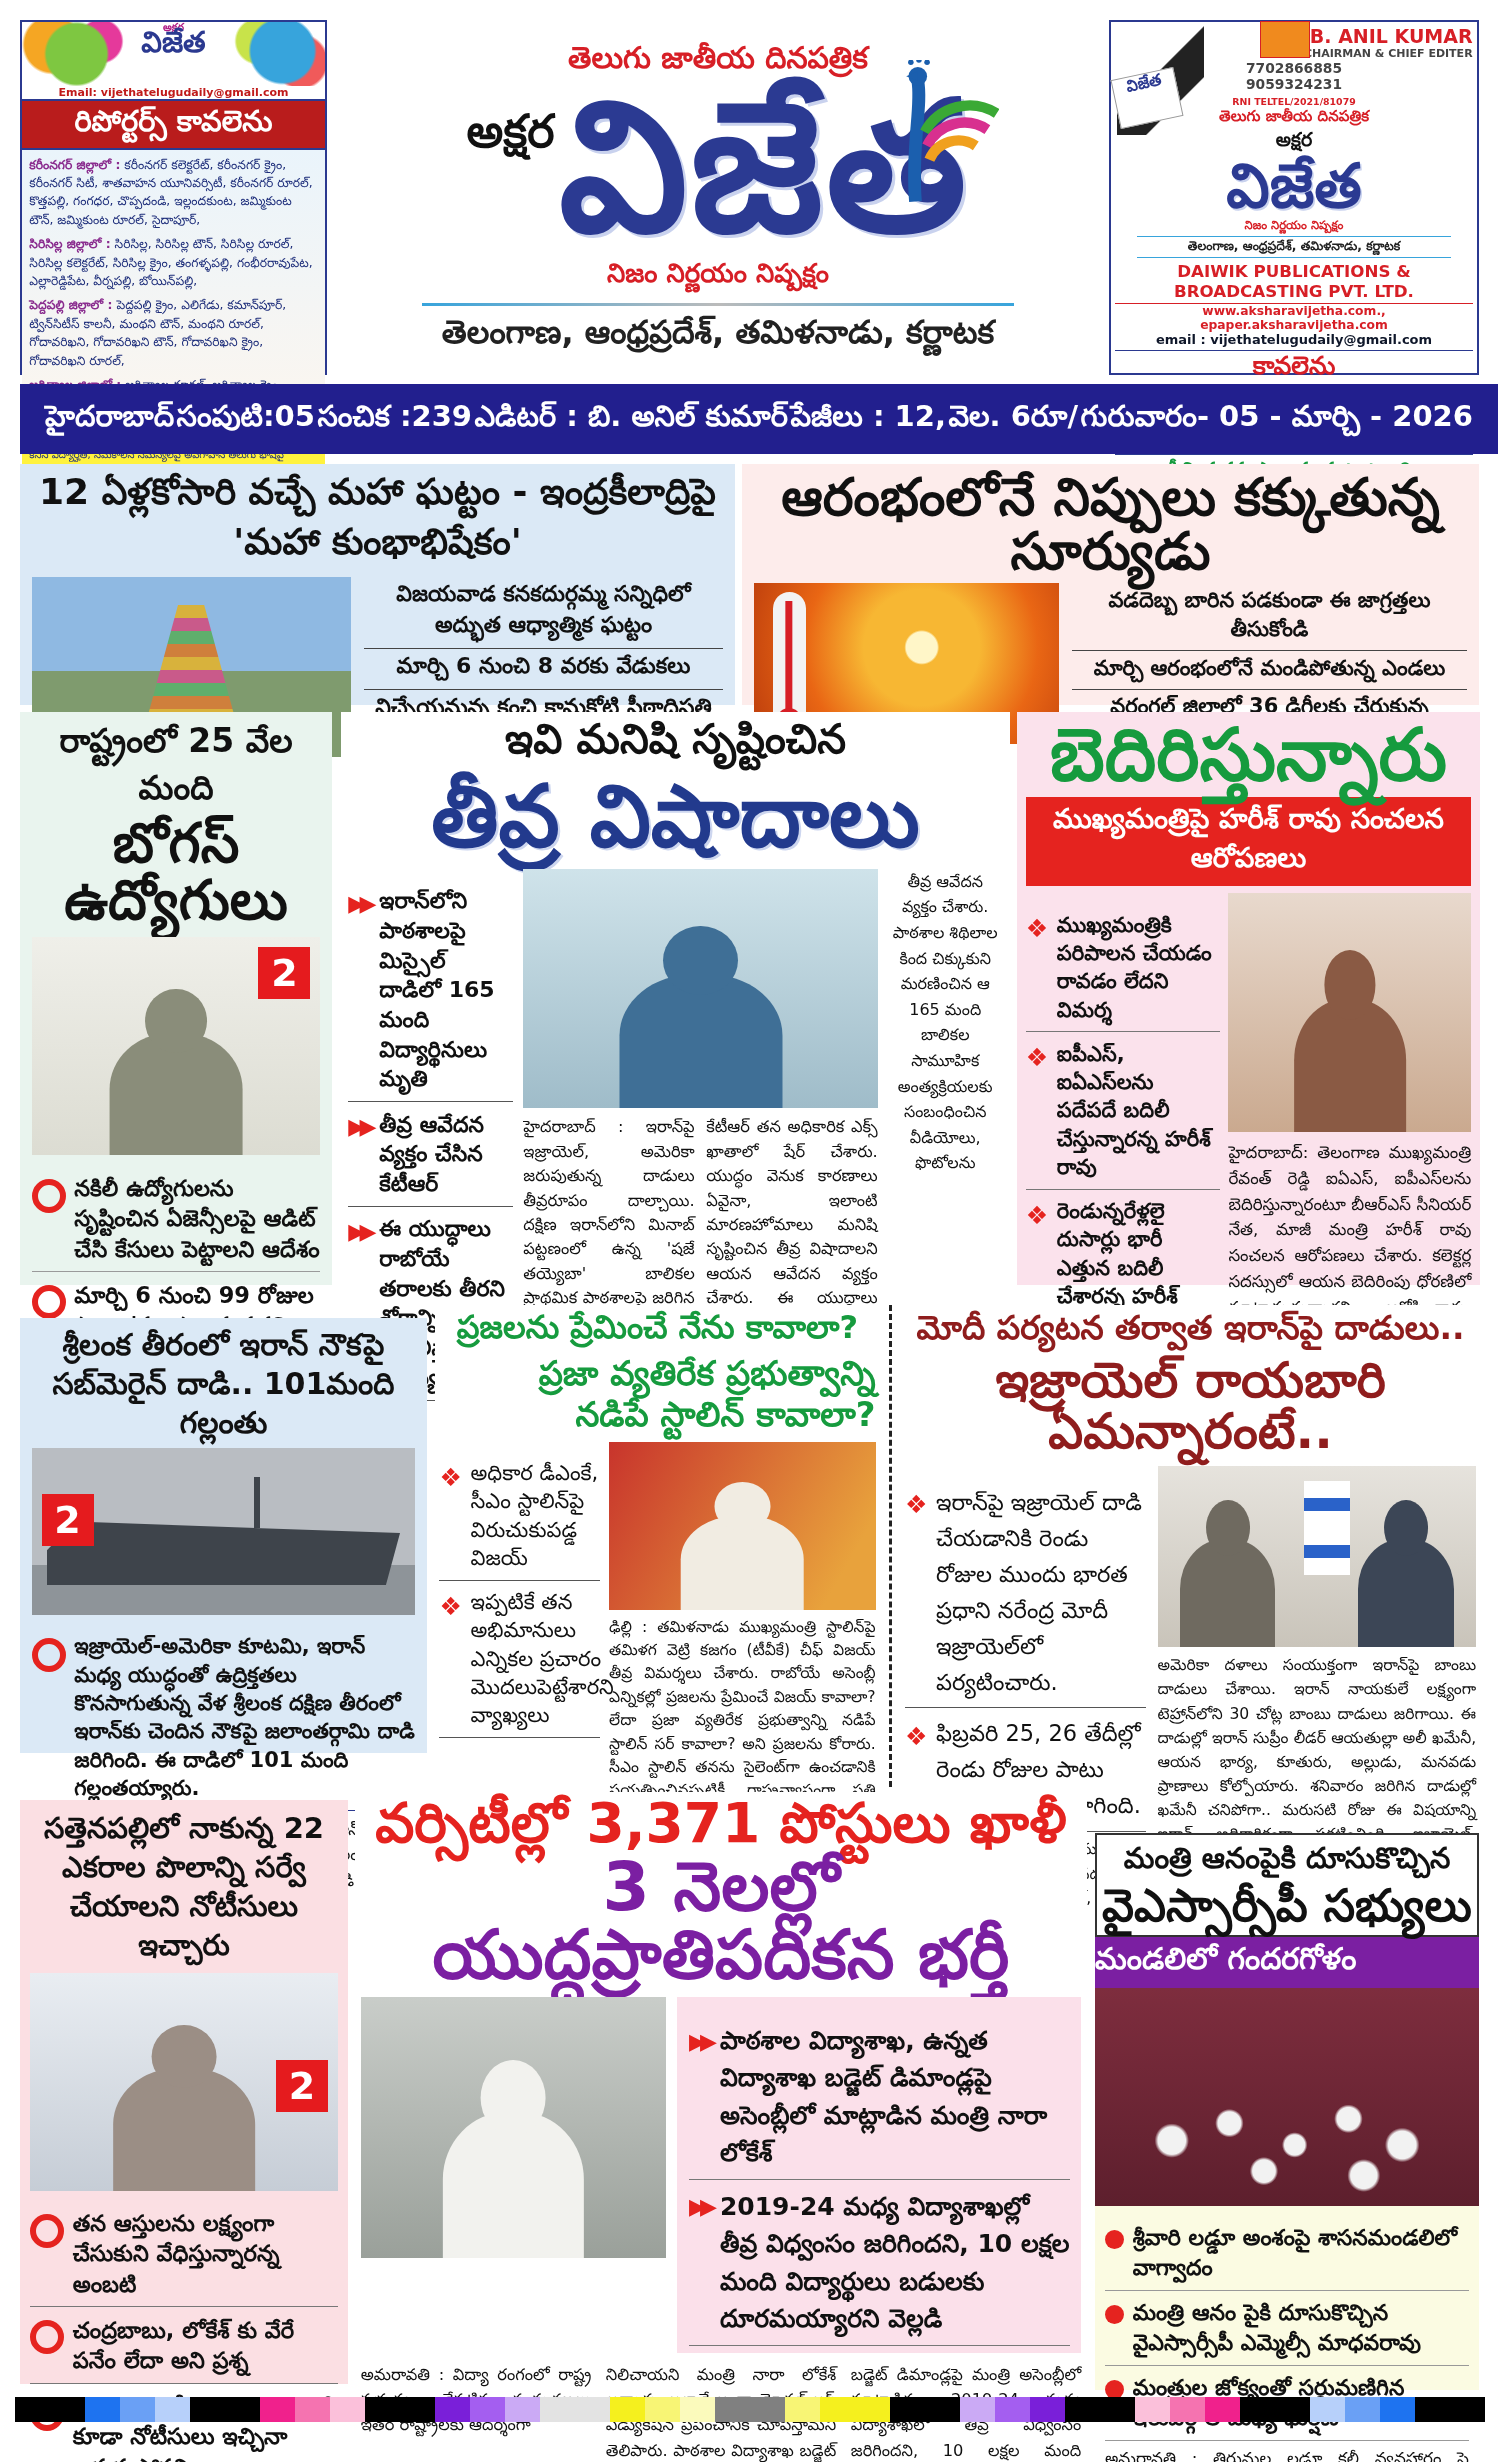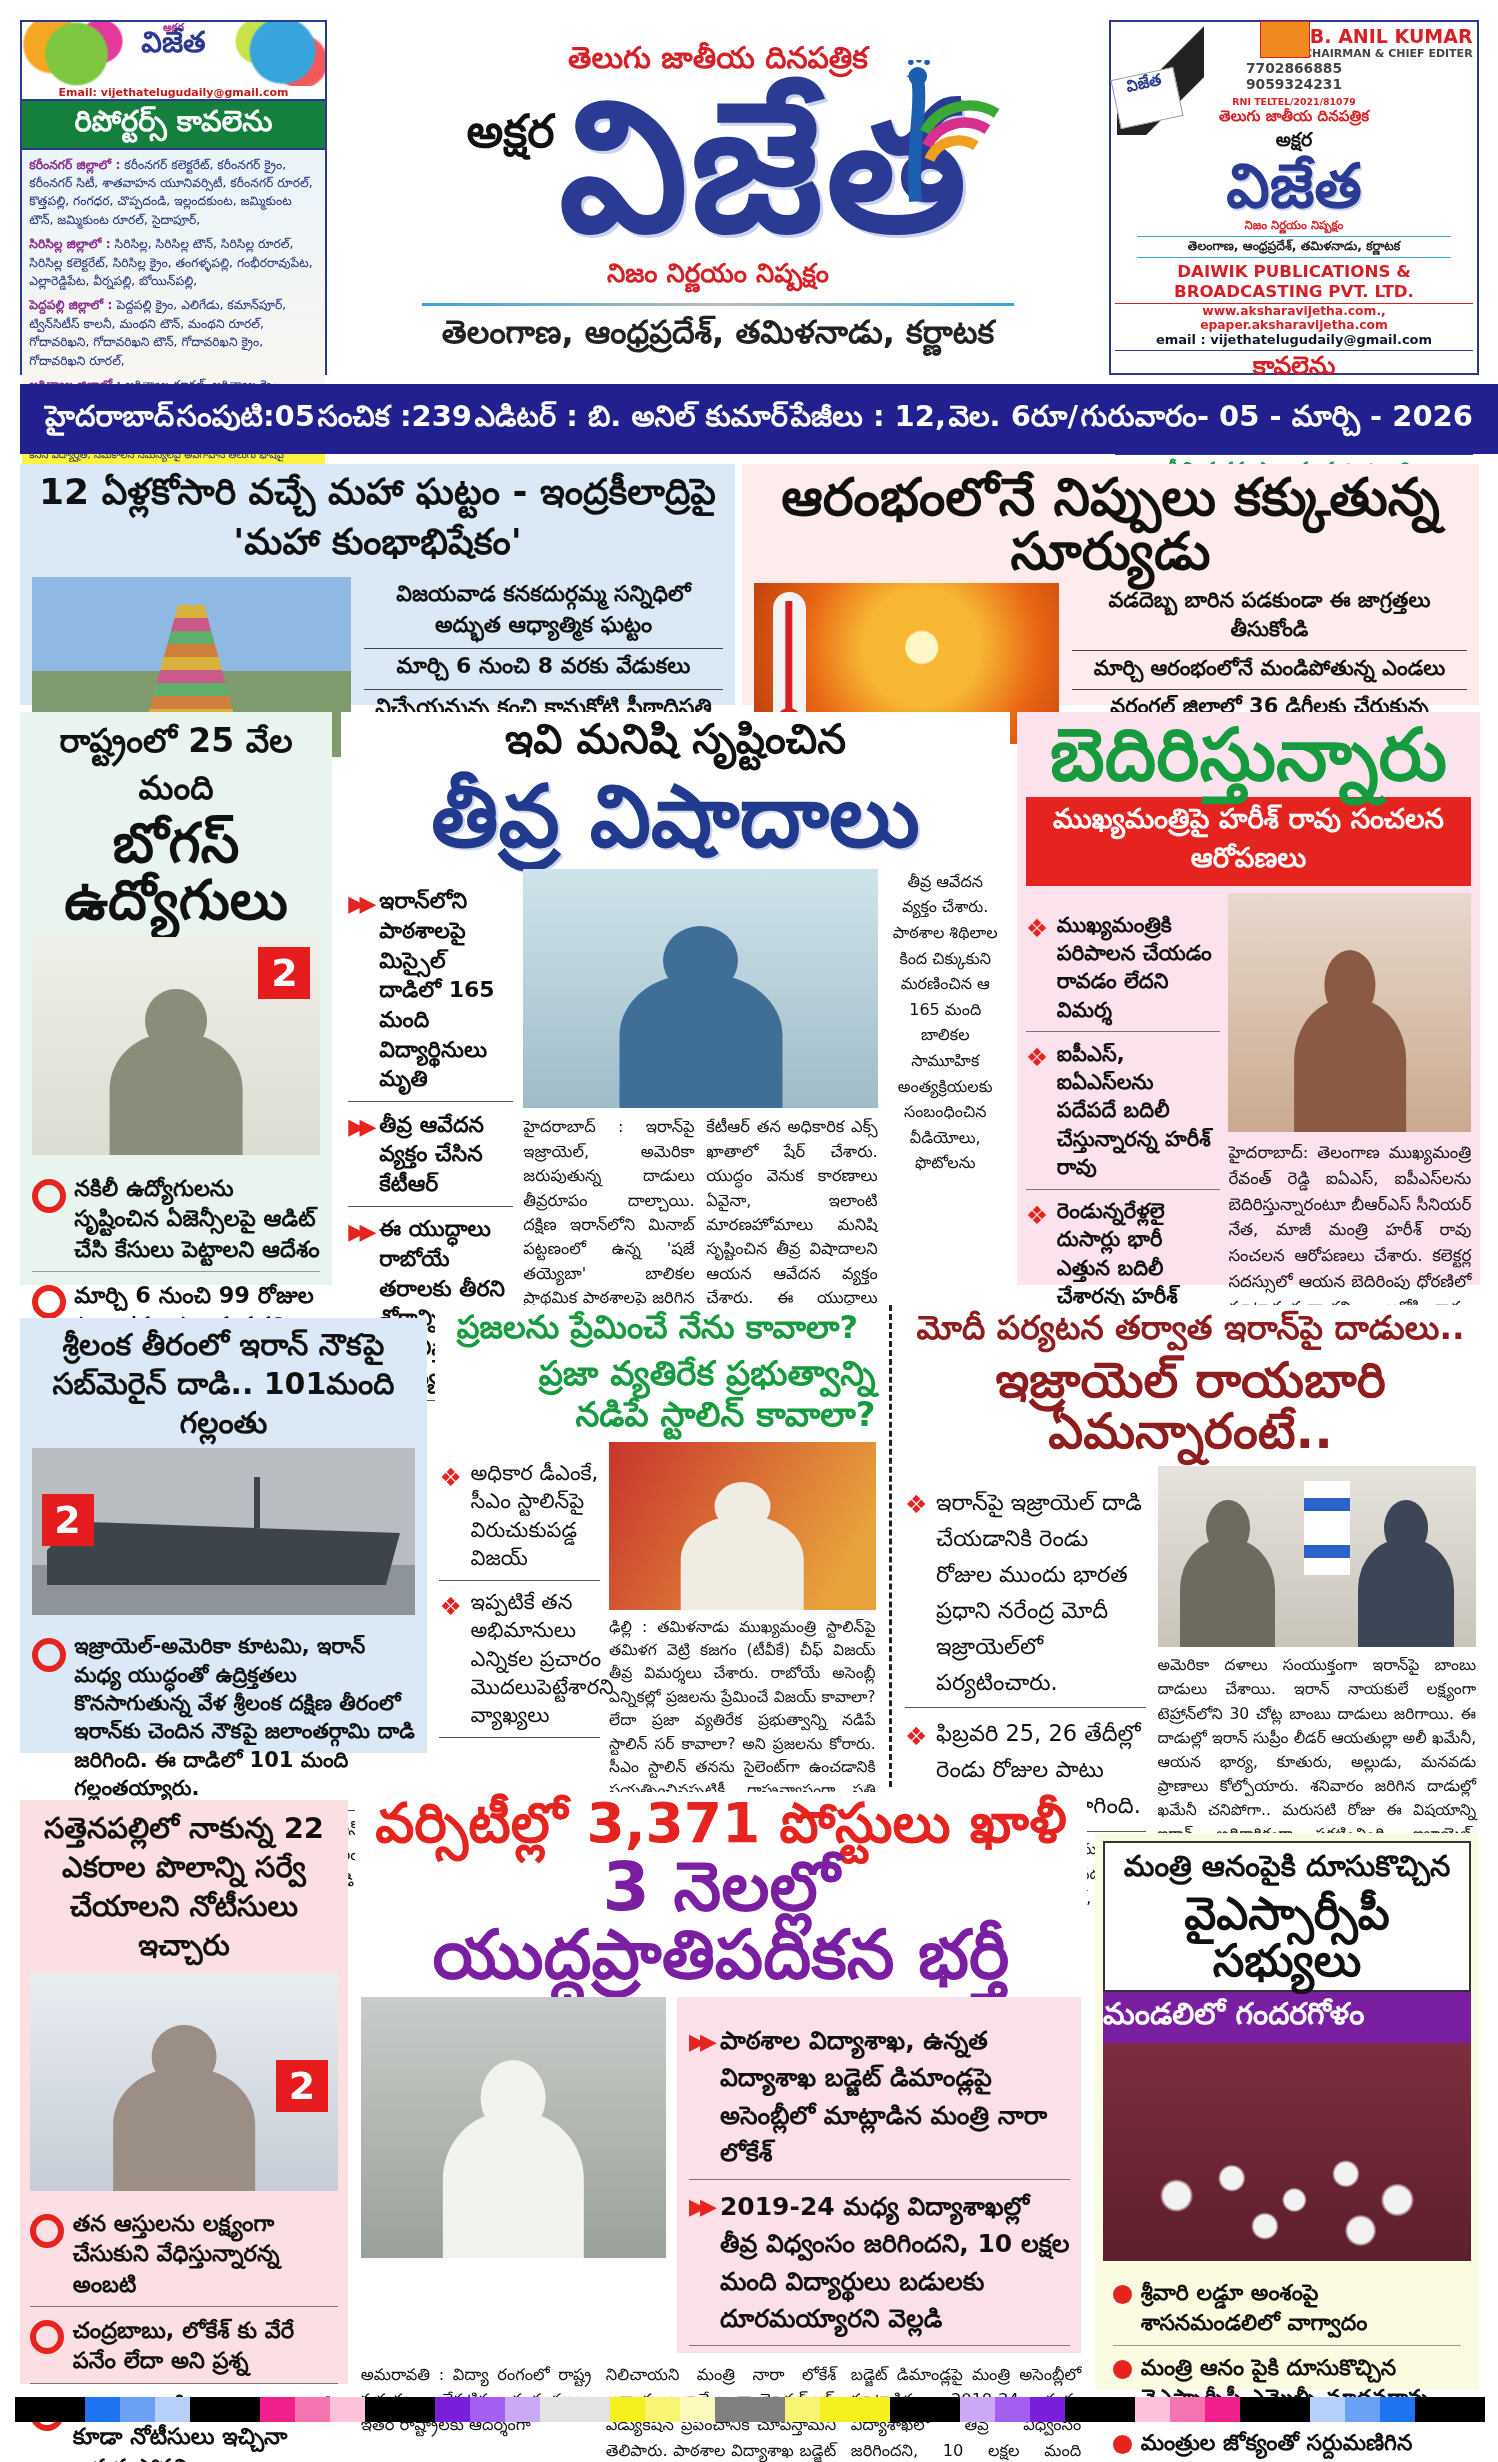--- a/index.html
+++ b/index.html
@@ -22,21 +22,21 @@
       radial-gradient(circle at 26% 30%, #e5399b 0 9%, transparent 10%),
       radial-gradient(circle at 86% 45%, #37a4dc 0 12%, transparent 13%),
       radial-gradient(circle at 78% 30%, #c8e34a 0 9%, transparent 10%),
       radial-gradient(circle at 92% 62%, #f05a5a 0 9%, transparent 10%),#fff;
       position:relative;}
   .left-ad .maps .lg{position:absolute;left:50%;top:5.8px;transform:translateX(-50%);
       color:#2b3990;font-weight:bold;font-size:29px;line-height:1;}
   .left-ad .maps .lgp{position:absolute;left:50%;top:-1.5px;transform:translateX(-50%);
       color:#b01c86;font-weight:bold;font-size:11px;}
   .left-ad .email{color:#c01a1a;font-weight:bold;font-size:11px;text-align:center;}
-  .left-ad .band{background:#15803d;color:#fff;font-weight:bold;font-size:29px;text-align:center;
+  .left-ad .band{background:#b91c1c;color:#fff;font-weight:bold;font-size:29px;text-align:center;
       padding:2.9px 0;border-top:2.2px solid #2b3990;border-bottom:2.2px solid #2b3990;}
   .left-ad .districts{padding:5.8px 7.3px;background:linear-gradient(180deg,#eaf4fb,#fdf6ee);}
   .left-ad .drow{margin-bottom:5.8px;line-height:1.5;}
   .left-ad .dlabel{color:#8a2d8f;font-weight:bold;}
   .left-ad .dtext{color:#1d2d7a;}
   .left-ad .note{background:#fff23e;color:#1d2d7a;font-size:10px;padding:4.4px 7.3px;line-height:1.5;}
   .left-ad .editor{color:#2b3990;font-weight:bold;font-size:22px;text-align:center;margin-top:2.9px;}
   .left-ad .phone{color:#2b3990;font-weight:bold;font-size:30px;text-align:center;line-height:1.05;}
   .center-mast{left:335px;top:20px;width:766px;height:355px;}
   .center-mast .tag{color:#d71f26;font-weight:bold;font-size:30px;text-align:center;margin-top:20px;}
@@ -165,21 +165,21 @@
   .art-ambati .blist li{font-size:22.5px;border-bottom:1.5px solid #777;}
   .art-lokesh{left:355px;top:1792px;width:732px;height:600px;background:#fff;padding:2.9px 5.8px;}
   .art-lokesh .t1{font-size:55px;font-weight:bold;color:#e5231f;text-align:center;line-height:1.05;}
   .art-lokesh .t2{font-size:68px;font-weight:bold;color:#7b1fa2;text-align:center;line-height:1.0;}
   .art-lokesh .grid{display:flex;gap:11.6px;margin-top:8.7px;}
   .art-lokesh .photo{width:305px;height:261px;flex:none;background:linear-gradient(180deg,#c9cdc9,#9aa09a);--sil:#f2f2ee;}
   .art-lokesh .bbox{flex:1;background:#fbe0ea;padding:7.3px 11.6px;}
   .art-lokesh .bbox .blist li{font-size:25px;border-bottom:1.5px solid #777;line-height:1.5;}
   .art-lokesh .bodyrow{display:flex;gap:14.5px;margin-top:8.7px;}
   .art-lokesh .bcol{flex:1;font-size:16.3px;line-height:1.55;text-align:justify;}
-  .art-ysrcp{left:1095px;top:1833px;width:384px;height:557px;background:#fbfbe2;padding:8px;}
+  .art-ysrcp{left:1095px;top:1833px;width:384px;height:557px;background:#fbfbe2;padding:0;}
   .art-ysrcp .headbox{background:#fff;border:2.2px solid #333;padding:5.8px 4.4px;}
   .art-ysrcp .kicker{font-size:29px;font-weight:bold;text-align:center;}
   .art-ysrcp .title{font-size:45px;font-weight:bold;text-align:center;line-height:1.05;}
   .art-ysrcp .band{background:#7b1fa2;color:#fff;font-weight:bold;font-size:30px;text-align:left;padding:4.4px 0;}
   .art-ysrcp .photo{width:100%;height:218px;background:linear-gradient(180deg,#7e2d3e,#5d1f2d);}
   .art-ysrcp .crowd{position:absolute;inset:0;background:
       radial-gradient(circle at 20% 70%, #f2f2f2 0 4%, transparent 5%),
       radial-gradient(circle at 35% 62%, #f2f2f2 0 4%, transparent 5%),
       radial-gradient(circle at 52% 72%, #f2f2f2 0 4%, transparent 5%),
       radial-gradient(circle at 66% 60%, #f2f2f2 0 4%, transparent 5%),

